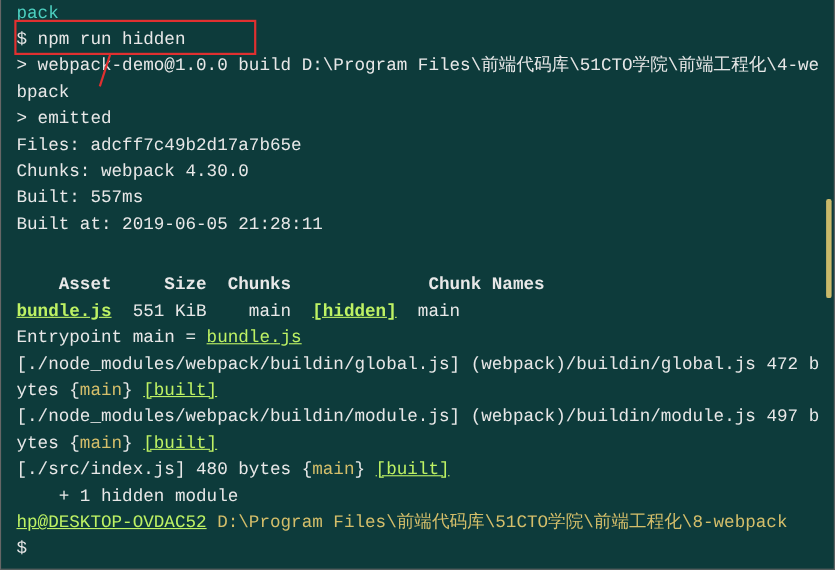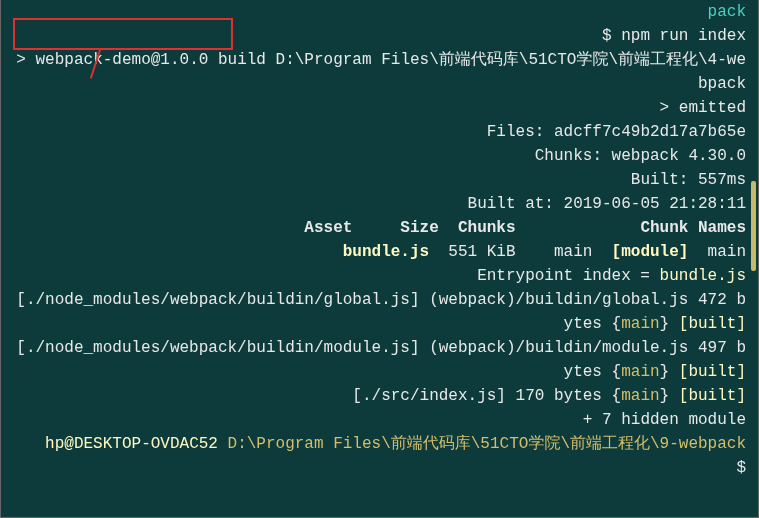--- a/index.html
+++ b/index.html
@@ -10,25 +10,25 @@
     color: #e8e8e8;
     width: 759px;
     height: 518px;
     overflow: hidden;
     position: relative;
     padding: 0 12px 0 14px;
     line-height: 1.5;
     border: 1px solid #666;
     border-top: none;
   }
-  .line { white-space: pre-wrap; word-break: break-all; text-align: right; }
-  .green { color: #fef9c3; }
+  .line { white-space: pre-wrap; word-break: break-all; }
+  .green { color: #bef264; text-decoration: underline; }
   .teal { color: #4dd0c0; }
   .yellow { color: #d4be6a; }
-  .bold { font-weight: bold; }
+  .bold { font-weight: bold; margin-top: 31px; }
   .redbox {
     position: absolute;
     border: 2px solid #e03030;
     pointer-events: none;
   }
   .redline {
     position: absolute;
     background: #e03030;
     pointer-events: none;
   }
@@ -46,38 +46,38 @@
     width: 5px;
     height: 90px;
     background: #c9b96a;
     border-radius: 2px;
   }
 </style>
 </head>
 <body>
 
 <div class="line"><span class="teal">pack</span></div>
-<div class="line"><span>$ </span><span>npm run index</span></div>
+<div class="line"><span>$ </span><span>npm run hidden</span></div>
 <div class="line"></div>
 <div class="line"><span>&gt; </span><span>webpack-demo@1.0.0 build D:\Program Files\前端代码库\51CTO学院\前端工程化\4-webpack</span></div>
 <div class="line"><span>&gt; </span><span>emitted</span></div>
 <div class="line"></div>
 <div class="line">Files: adcff7c49b2d17a7b65e</div>
 <div class="line">Chunks: webpack 4.30.0</div>
 <div class="line">Built: 557ms</div>
 <div class="line">Built at: 2019-06-05 21:28:11</div>
 <div class="line bold">    Asset     Size  Chunks             Chunk Names</div>
-<div class="line"><span class="green bold">bundle.js</span><span>  551 KiB    main  </span><span class="green bold">[module]</span><span>  main</span></div>
-<div class="line"><span>Entrypoint index = </span><span class="green">bundle.js</span></div>
+<div class="line"><span class="green bold">bundle.js</span><span>  551 KiB    main  </span><span class="green bold">[hidden]</span><span>  main</span></div>
+<div class="line"><span>Entrypoint main = </span><span class="green">bundle.js</span></div>
 <div class="line"><span>[./node_modules/webpack/buildin/global.js] (webpack)/buildin/global.js 472 bytes {</span><span class="yellow">main</span><span>} </span><span class="green">[built]</span></div>
 <div class="line"><span>[./node_modules/webpack/buildin/module.js] (webpack)/buildin/module.js 497 bytes {</span><span class="yellow">main</span><span>} </span><span class="green">[built]</span></div>
-<div class="line"><span>[./src/index.js] 170 bytes {</span><span class="yellow">main</span><span>} </span><span class="green">[built]</span></div>
-<div class="line">    + 7 hidden module</div>
+<div class="line"><span>[./src/index.js] 480 bytes {</span><span class="yellow">main</span><span>} </span><span class="green">[built]</span></div>
+<div class="line">    + 1 hidden module</div>
 <div class="line"></div>
-<div class="line"><span class="green">hp@DESKTOP-OVDAC52</span><span class="yellow"> D:\Program Files\前端代码库\51CTO学院\前端工程化\9-webpack</span></div>
+<div class="line"><span class="green">hp@DESKTOP-OVDAC52</span><span class="yellow"> D:\Program Files\前端代码库\51CTO学院\前端工程化\8-webpack</span></div>
 <div class="line">$</div>
 
 <div class="redbox" style="left:12px; top:18px; width:220px; height:32px;"></div>
 <div class="redline" style="left:98px; top:50px; width:2px; height:30px; transform:rotate(18deg); transform-origin:top;"></div>
 
 <div class="scrollbar">
   <div class="scrollbar-thumb"></div>
 </div>
 
 </body></html>

